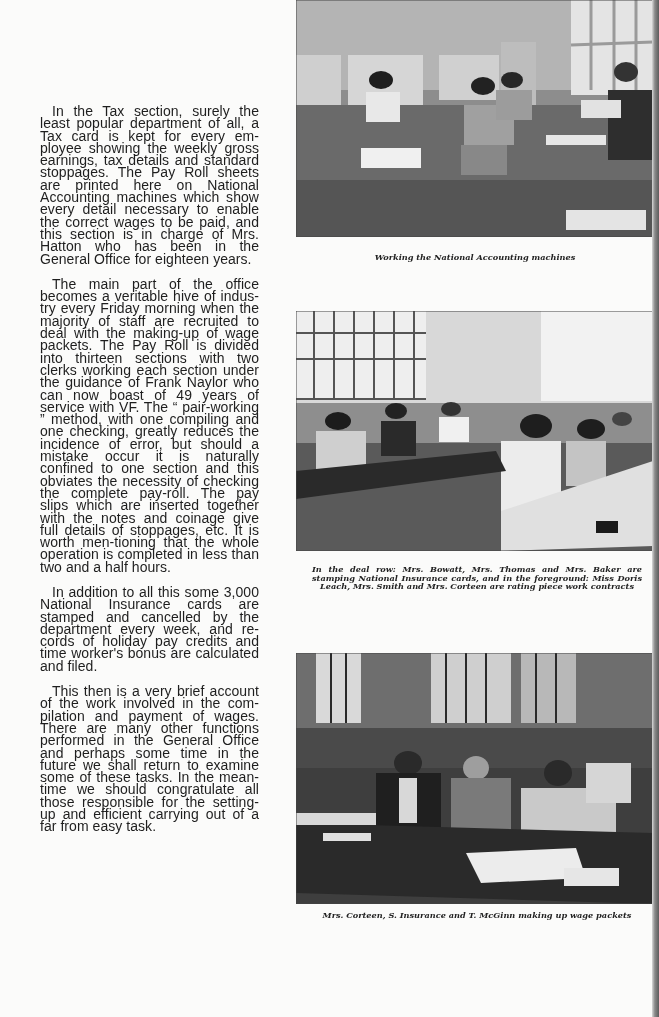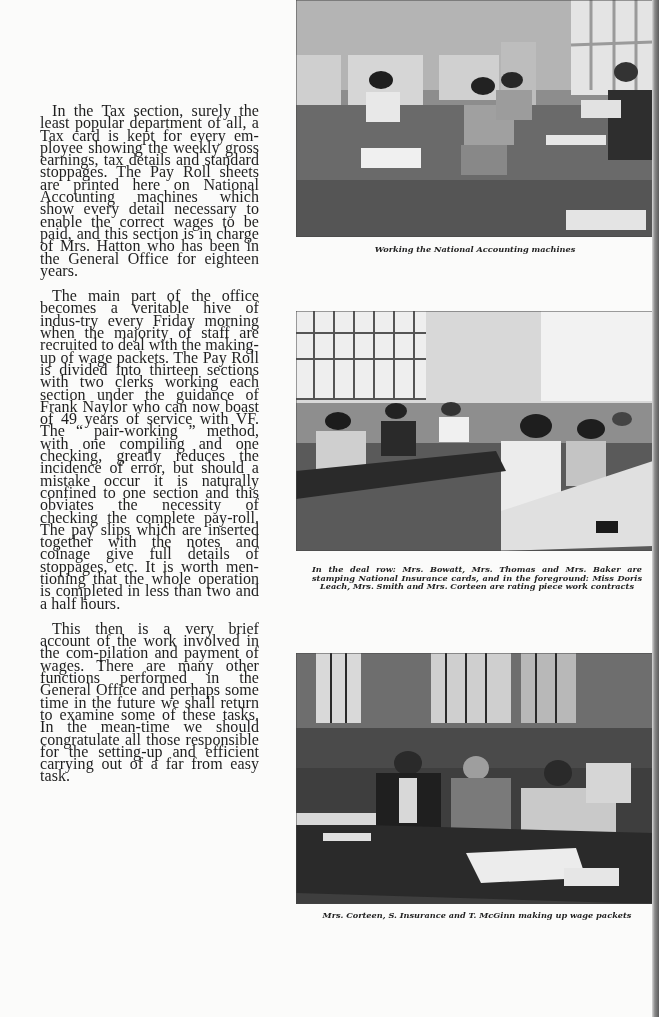--- a/index.html
+++ b/index.html
@@ -8,48 +8,49 @@
       background: #fbfbfa;
       font-family: "DejaVu Serif", "Liberation Serif", serif;
       color: #1e1e1e;
     }
     .page-edge {
       position: absolute; right: 0; top: 0; width: 7px; height: 1017px;
       background: linear-gradient(to right, #d8d8d8 0, #8a8a8a 40%, #5c5c5c 100%);
     }
     .text-col {
       position: absolute; left: 40px; top: 105px; width: 219px;
-      font-family: Liberation Serif, serif;
-      font-size: 16px; line-height: 12.3px;
+      font-family: Liberation Sans, sans-serif;
+      font-size: 14px; line-height: 12.3px;
       text-align: justify; letter-spacing: 0.05px;
     }
     .text-col p { margin: 0 0 13px 0; text-indent: 12px; }
     .photo {
       position: absolute; left: 296px; width: 357px; overflow: hidden;
       background: #777;
     }
     .photo svg { display: block; width: 100%; height: 100%; }
     .caption {
       position: absolute; left: 300px; width: 350px;
       font-family: "DejaVu Serif", serif; font-style: italic; font-weight: bold;
       font-size: 8.2px; line-height: 8.6px; text-align: center; color: #222;
     }
     #photo1 { top: 0; height: 237px; }
     #photo2 { top: 311px; height: 240px; }
     #photo3 { top: 653px; height: 251px; }
-    #cap1 { top: 245px; }
+    #cap1 { top: 253px; }
     #cap2 { top: 565px; text-align: justify; text-align-last: center; width: 330px; left: 312px; }
     #cap3 { top: 911px; width: 330px; left: 312px; }
   </style>
 </head>
 <body>
 
 <div class="text-col">
   <p>In the Tax section, surely the least popular department of all, a Tax card is kept for every em-ployee showing the weekly gross earnings, tax details and standard stoppages. The Pay Roll sheets are printed here on National Accounting machines which show every detail necessary to enable the correct wages to be paid, and this section is in charge of Mrs. Hatton who has been in the General Office for eighteen years.</p>
   <p>The main part of the office becomes a veritable hive of indus-try every Friday morning when the majority of staff are recruited to deal with the making-up of wage packets. The Pay Roll is divided into thirteen sections with two clerks working each section under the guidance of Frank Naylor who can now boast of 49 years of service with VF. The “ pair-working ” method, with one compiling and one checking, greatly reduces the incidence of error, but should a mistake occur it is naturally confined to one section and this obviates the necessity of checking the complete pay-roll. The pay slips which are inserted together with the notes and coinage give full details of stoppages, etc. It is worth men-tioning that the whole operation is completed in less than two and a half hours.</p>
+  <p>In addition to all this some 3,000 National Insurance cards are stamped and cancelled by the department every week, and re-cords of holiday pay credits and time worker's bonus are calculated and filed.</p>
   <p>This then is a very brief account of the work involved in the com-pilation and payment of wages. There are many other functions performed in the General Office and perhaps some time in the future we shall return to examine some of these tasks. In the mean-time we should congratulate all those responsible for the setting-up and efficient carrying out of a far from easy task.</p>
 </div>
 
 <div class="photo" id="photo1" title="Women working at National Accounting machines">
   <svg viewBox="0 0 357 237" preserveAspectRatio="none">
     <rect width="357" height="237" fill="#8d8d8d"></rect>
     <rect width="357" height="90" fill="#b4b4b4"></rect>
     <rect x="275" y="0" width="82" height="95" fill="#e4e4e4"></rect>
     <g stroke="#9a9a9a" stroke-width="3">
         <line x1="295" y1="0" x2="295" y2="90"></line>

